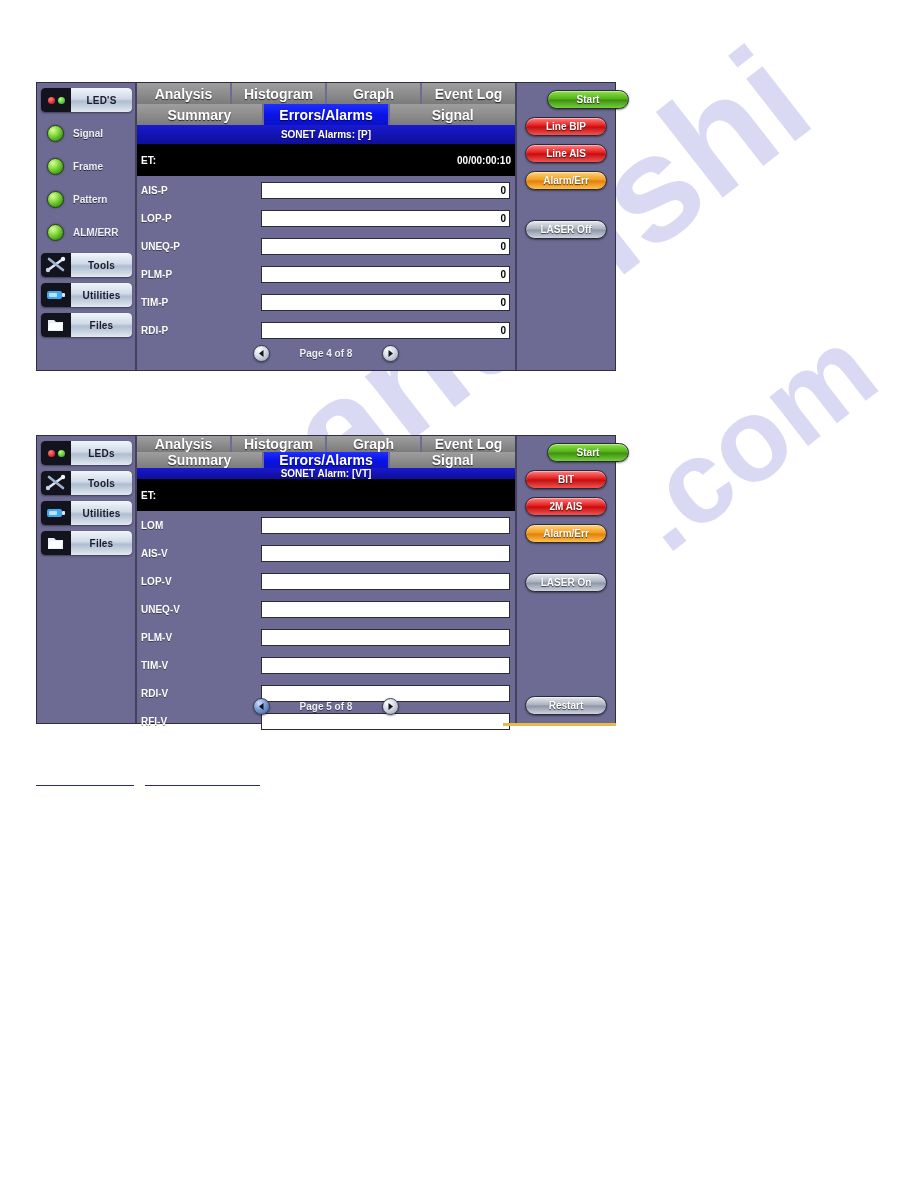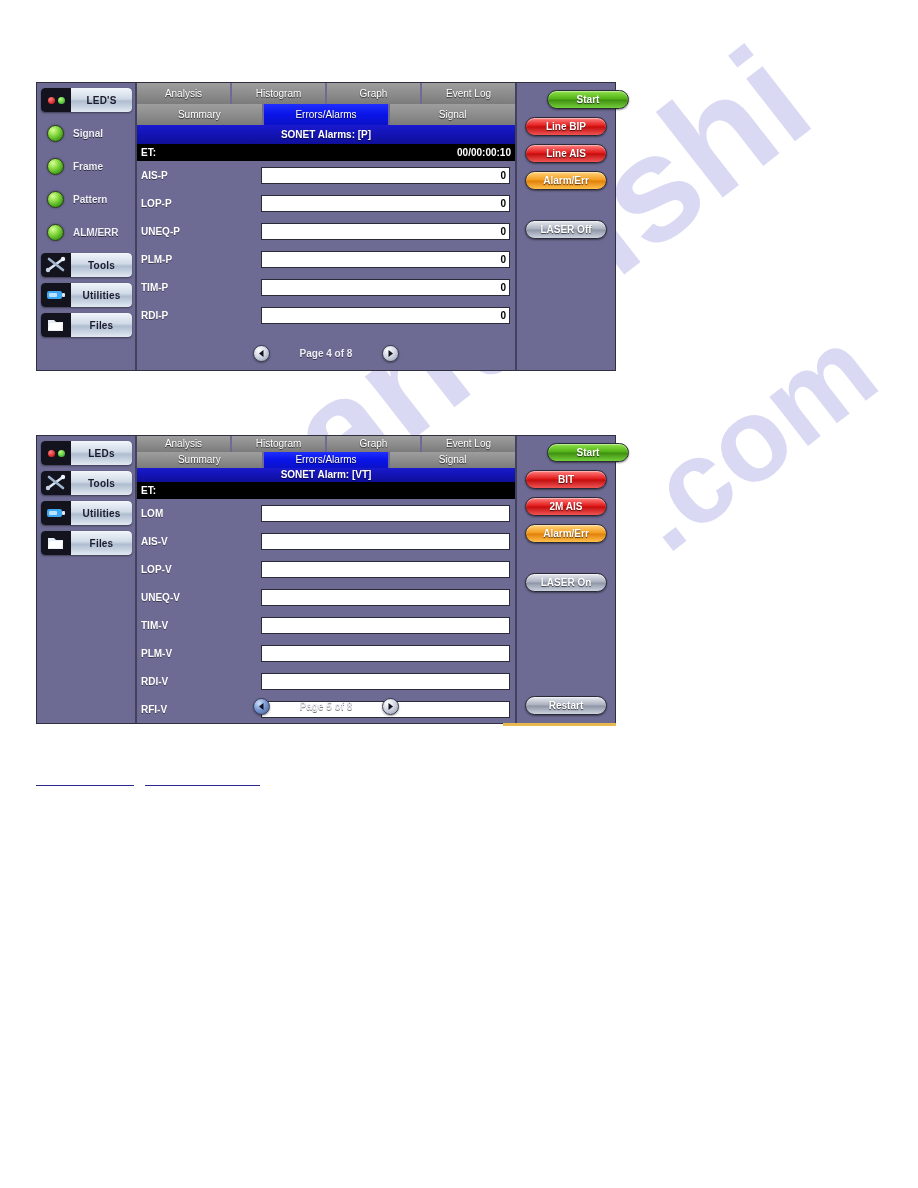--- a/index.html
+++ b/index.html
@@ -161,22 +161,22 @@
 
   .tabrow {
     display: flex;
     height: 21px;
   }
   .tab {
     flex: 1;
     margin-right: 2px;
     background: linear-gradient(180deg,#9e9e9e 0%,#8d8d8d 50%,#7b7b7b 100%);
     color: #ffffff;
-    font-size: 10px;
-    font-weight: normal;
+    font-size: 14px;
+    font-weight: bold;
     display: flex;
     align-items: center;
     justify-content: center;
     text-shadow: 0 1px 1px rgba(0,0,0,.7);
     box-sizing: border-box;
   }
   .tab:last-child { margin-right: 0; }
   .tab.active {
     background: linear-gradient(180deg,#1f2fff 0%,#0a14e8 50%,#0b12c8 100%);
   }
@@ -193,21 +193,21 @@
     justify-content: center;
     text-shadow: 0 1px 1px rgba(0,0,0,.6);
   }
 
   .et-bar {
     height: 17px;
     background: #000000;
     display: flex;
     align-items: center;
     justify-content: space-between;
-    padding: 8px 4px;
+    padding: 16px 4px;
     box-sizing: border-box;
     color: #ffffff;
     font-size: 10px;
     font-weight: bold;
   }
 
   .rows { position: relative; }
   .row {
     display: flex;
     align-items: center;
@@ -520,25 +520,25 @@
           </div>
           <div class="row">
             <span class="row-label">LOP-V</span>
             <span class="row-field blank"></span>
           </div>
           <div class="row">
             <span class="row-label">UNEQ-V</span>
             <span class="row-field blank"></span>
           </div>
           <div class="row">
+            <span class="row-label">PLM-V</span>
+            <span class="row-field blank"></span>
+          </div>
+          <div class="row">
             <span class="row-label">TIM-V</span>
-            <span class="row-field blank"></span>
-          </div>
-          <div class="row">
-            <span class="row-label">PLM-V</span>
             <span class="row-field blank"></span>
           </div>
           <div class="row">
             <span class="row-label">RDI-V</span>
             <span class="row-field blank"></span>
           </div>
           <div class="row">
             <span class="row-label">RFI-V</span>
             <span class="row-field blank"></span>
           </div>

